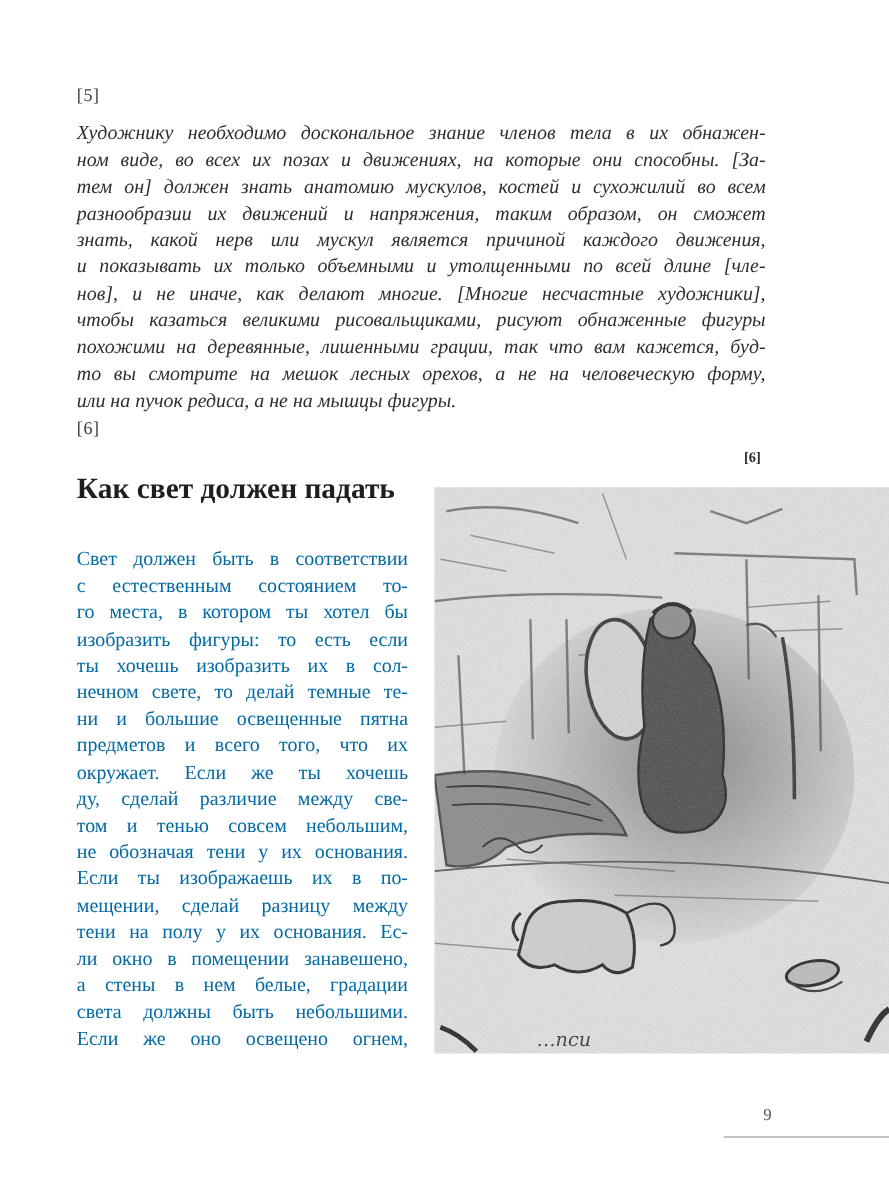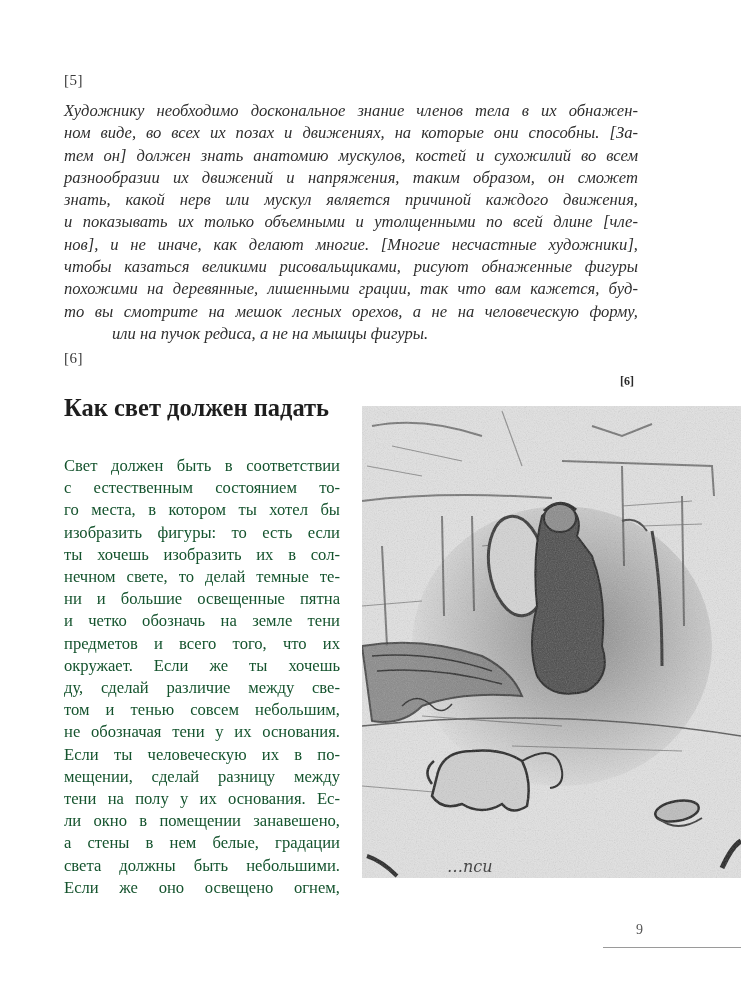--- a/index.html
+++ b/index.html
@@ -29,40 +29,40 @@
       text-align: justify;
       color: #2e2e2e;
       font-style: italic;
     }
     .para5 .ln, .para6 .ln {
       display: block;
       text-align: justify;
       text-align-last: justify;
       white-space: nowrap;
     }
-    .para5 .ln.last, .para6 .ln.last { text-align-last: left; margin-left: 48px; }
+    .para5 .ln.last, .para6 .ln.last { text-align-last: left; }
 
     .heading {
       position: absolute;
       left: 64px; top: 392px;
       width: 290px;
       font-size: 24.5px;
       line-height: 32px;
       font-weight: bold;
       color: #1e1e1e;
     }
     .heading .ln { display: block; white-space: nowrap; }
 
     .para6 {
       position: absolute;
       left: 64px; top: 455px;
       width: 276px;
       font-size: 16.6px;
       line-height: 22.2px;
-      color: #14532d;
+      color: #0369a1;
     }
 
     .fig-label {
       position: absolute;
       left: 620px; top: 374px;
       font-size: 12px;
       font-weight: bold;
       color: #2a2a2a;
     }
 
@@ -114,27 +114,26 @@
 </h2>
 
 <div class="para6">
   <span class="ln">Свет должен быть в соответствии</span>
   <span class="ln">с естественным состоянием то-</span>
   <span class="ln">го места, в котором ты хотел бы</span>
   <span class="ln">изобразить фигуры: то есть если</span>
   <span class="ln">ты хочешь изобразить их в сол-</span>
   <span class="ln">нечном свете, то делай темные те-</span>
   <span class="ln">ни и большие освещенные пятна</span>
-  <span class="ln">и четко обозначь на земле тени</span>
   <span class="ln">предметов и всего того, что их</span>
   <span class="ln">окружает. Если же ты хочешь</span>
   <span class="ln">ду, сделай различие между све-</span>
   <span class="ln">том и тенью совсем небольшим,</span>
   <span class="ln">не обозначая тени у их основания.</span>
-  <span class="ln">Если ты человеческую их в по-</span>
+  <span class="ln">Если ты изображаешь их в по-</span>
   <span class="ln">мещении, сделай разницу между</span>
   <span class="ln">тени на полу у их основания. Ес-</span>
   <span class="ln">ли окно в помещении занавешено,</span>
   <span class="ln">а стены в нем белые, градации</span>
   <span class="ln">света должны быть небольшими.</span>
   <span class="ln">Если же оно освещено огнем,</span>
 </div>
 
 <div class="fig-label">[6]</div>
 

